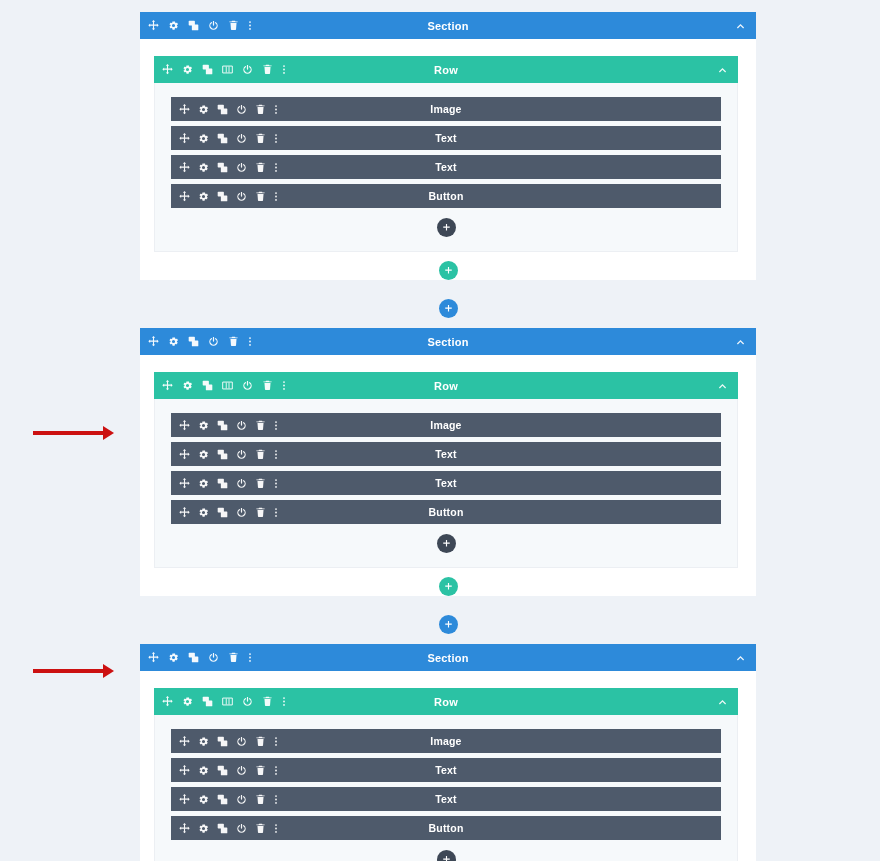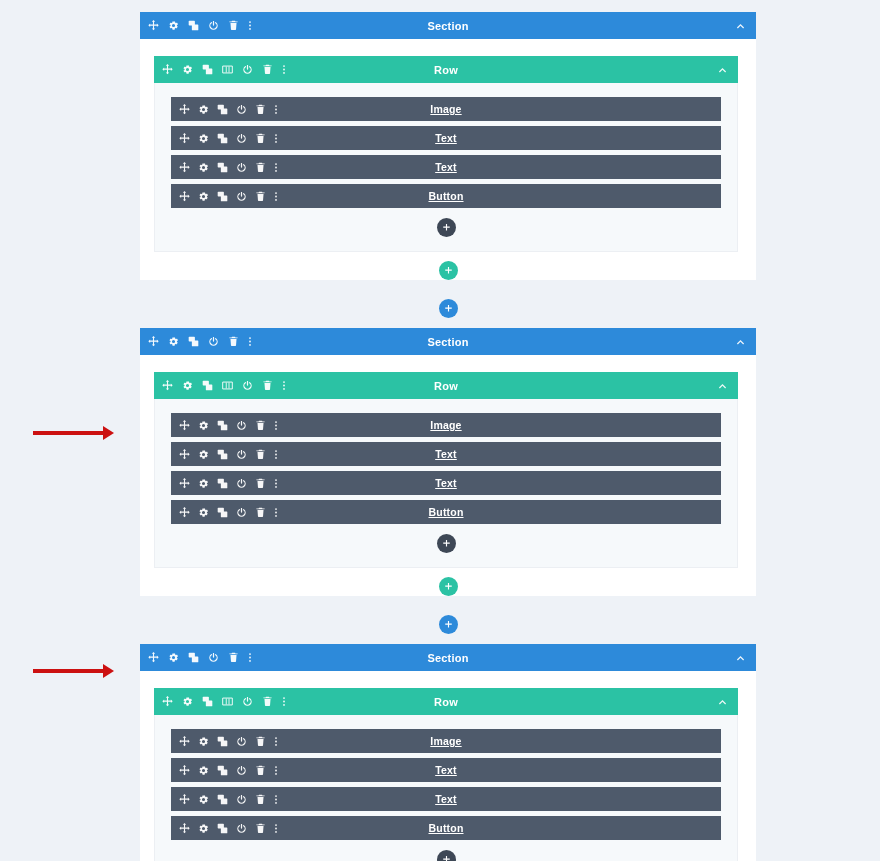--- a/index.html
+++ b/index.html
@@ -67,21 +67,21 @@
     left: 0;
     right: 0;
     text-align: center;
     color: #ffffff;
     font-size: 11px;
     font-weight: bold;
     pointer-events: none;
     letter-spacing: 0.2px;
   }
 
-  .module-bar .bar-label { font-size: 10.5px; text-decoration: underline; }
+  .module-bar .bar-label { font-size: 10.5px; }
 
   .icons {
     display: flex;
     align-items: center;
     gap: 9px;
     z-index: 2;
   }
 
   .module-bar .icons { gap: 8px; }
 

